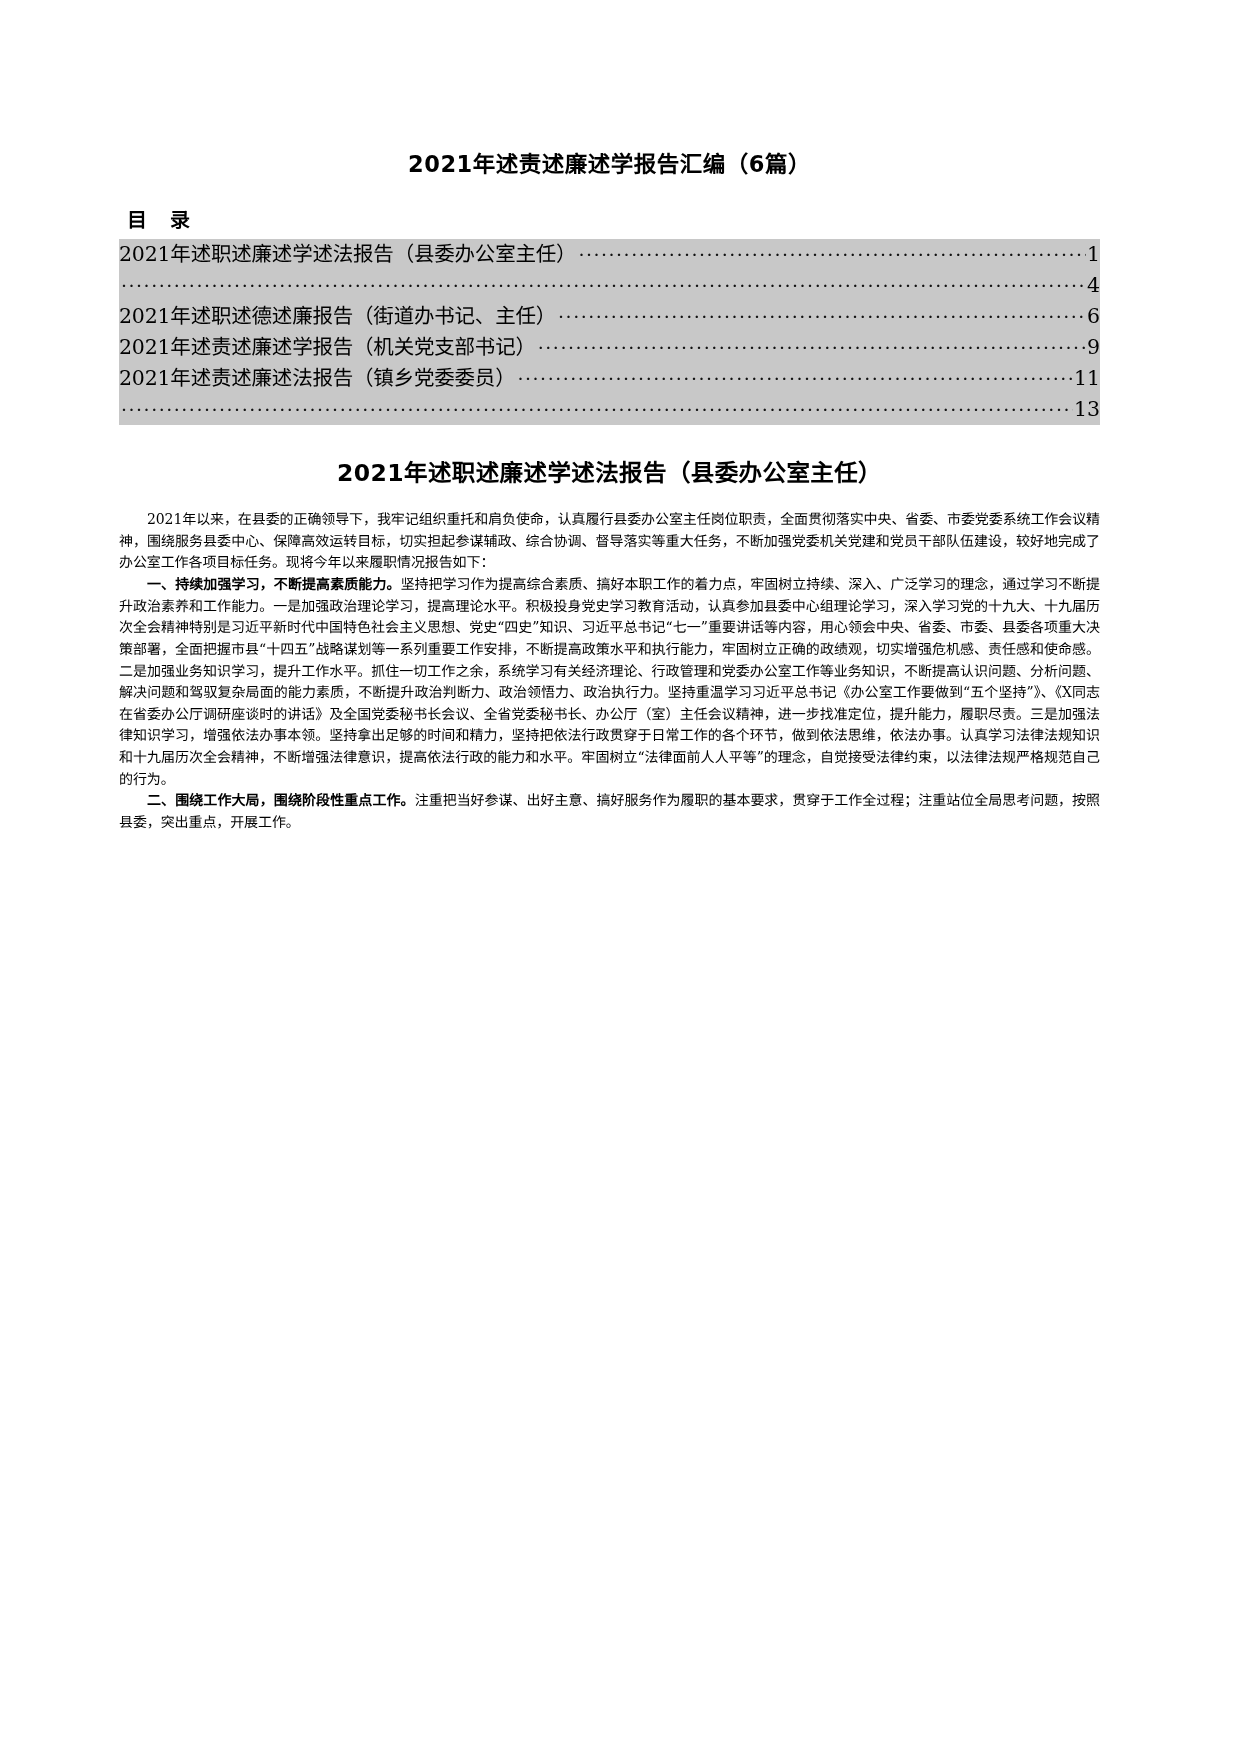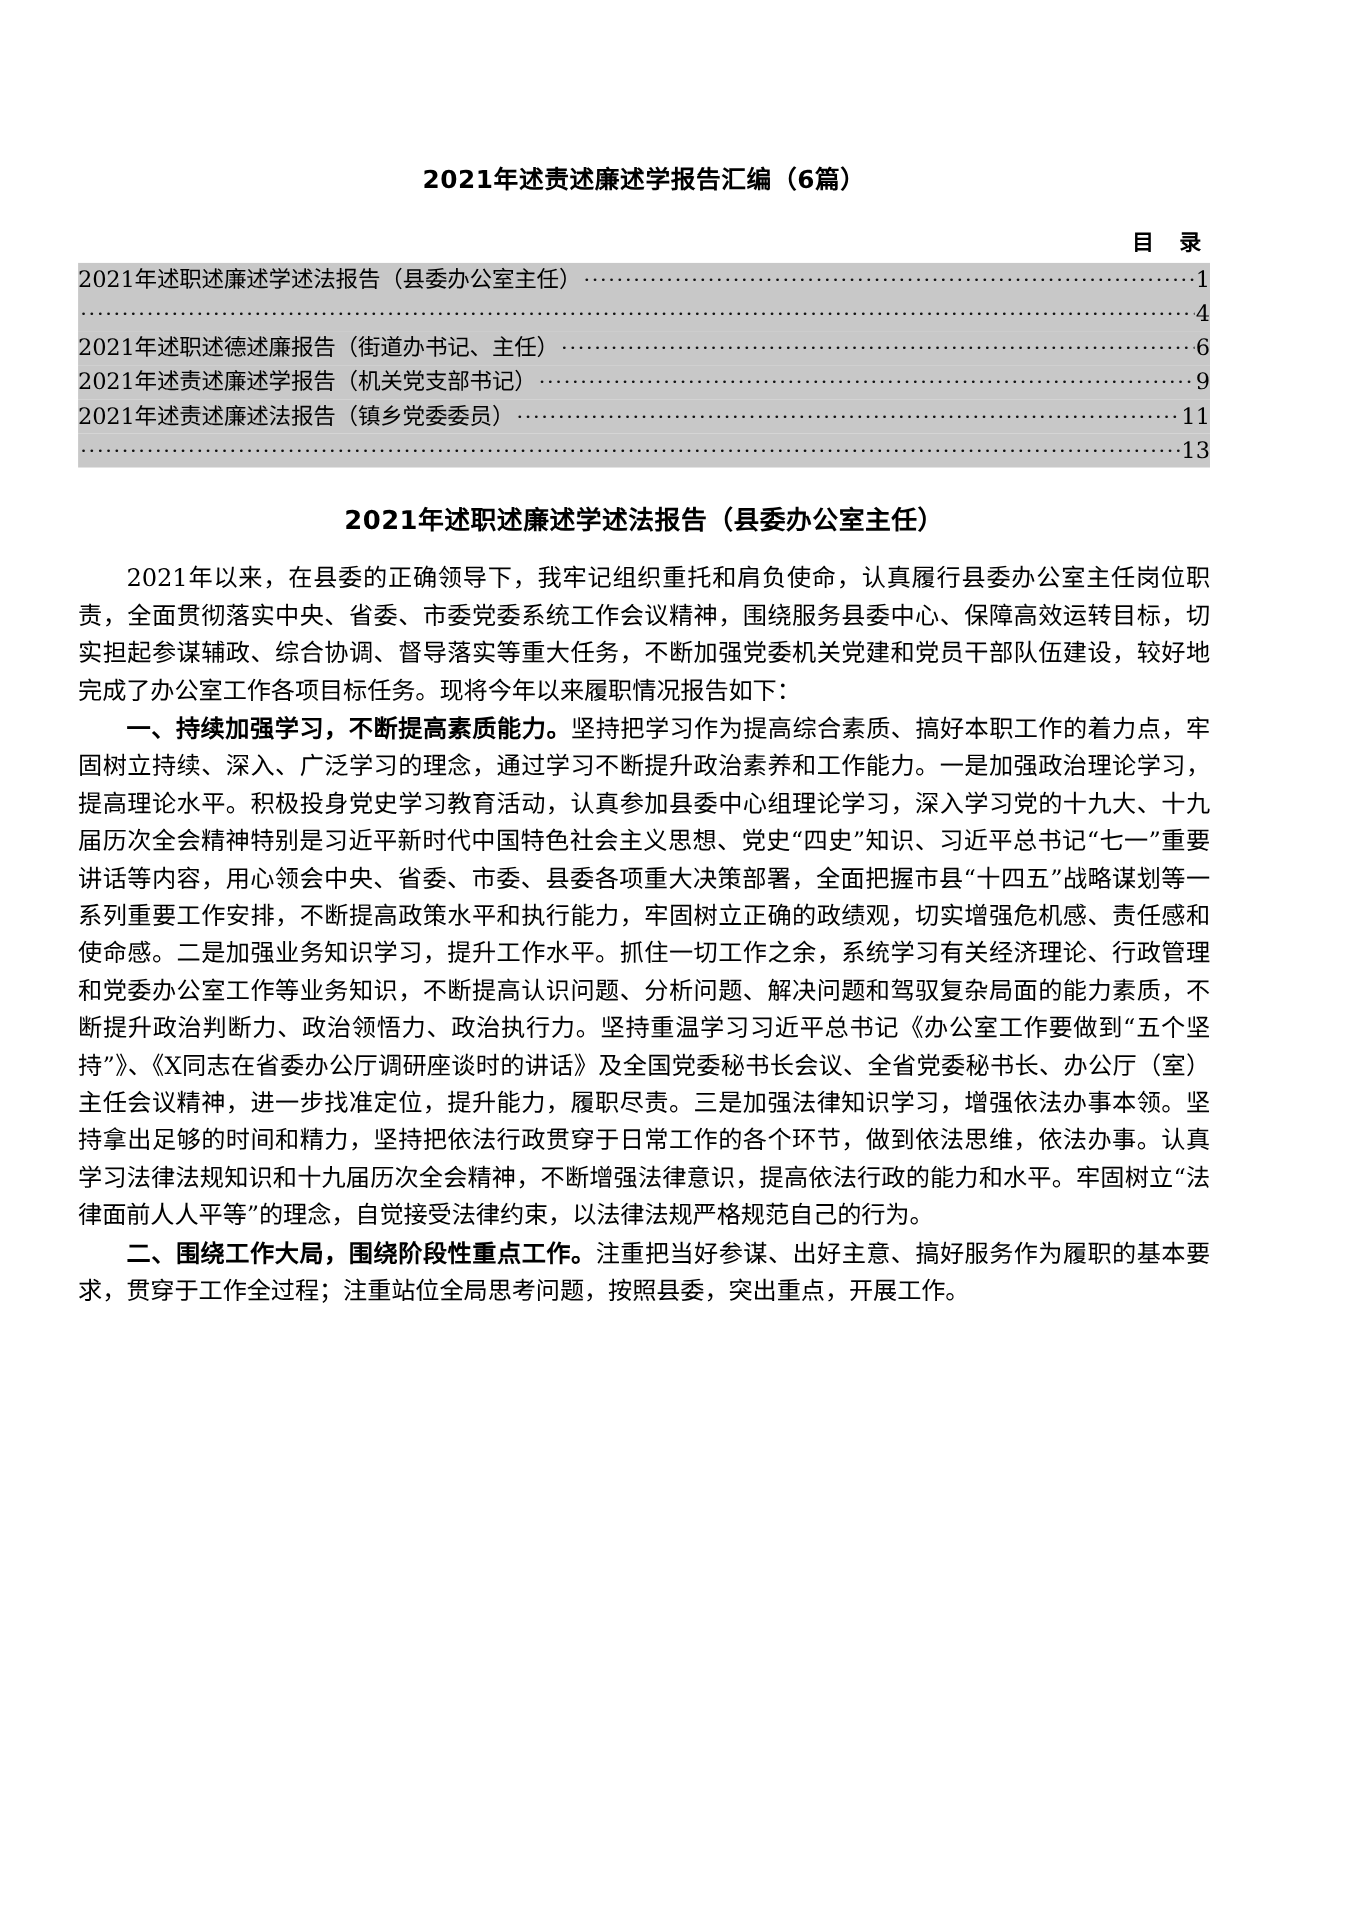--- a/index.html
+++ b/index.html
@@ -12,38 +12,38 @@
     width: 1240px;
     height: 1754px;
     font-family: "DejaVu Serif", "Liberation Serif", serif;
     color: #000000;
     -webkit-font-smoothing: none;
   }
   .page {
     width: 1240px;
     height: 1754px;
     box-sizing: border-box;
-    padding: 150px 140px 60px 71px;
+    padding: 150px 140px 60px 119px;
     position: relative;
   }
 
   
   .doc-title {
     text-align: center;
     font-family: "DejaVu Sans", "Liberation Sans", sans-serif;
     font-weight: bold;
     font-size: 22.5px;
     letter-spacing: 0.5px;
     line-height: 1.25;
     margin: 0 0 26px 0;
   }
 
   
   .toc-heading {
-    text-align: right;
+    text-align: left;
     font-family: "DejaVu Sans", "Liberation Sans", sans-serif;
     font-weight: bold;
     font-size: 20px;
     letter-spacing: 8px;
     margin: 0 0 6px 0;
     padding-left: 8px;
   }
   .toc {
     margin: 0;
     padding: 0;
@@ -84,21 +84,21 @@
     font-family: "DejaVu Sans", "Liberation Sans", sans-serif;
     font-weight: bold;
     font-size: 23.5px;
     letter-spacing: 0.4px;
     margin: 29px 0 21px 0;
   }
 
   
   .body-text p {
     margin: 0;
-    font-size: 22px;
+    font-size: 14px;
     line-height: 1.545;
     text-align: justify;
     text-justify: inter-ideograph;
     text-indent: 2em;
     letter-spacing: -0.1px;
   }
   .lead {
     font-family: Liberation Serif, serif;
     font-weight: bold;
     letter-spacing: 0px;

